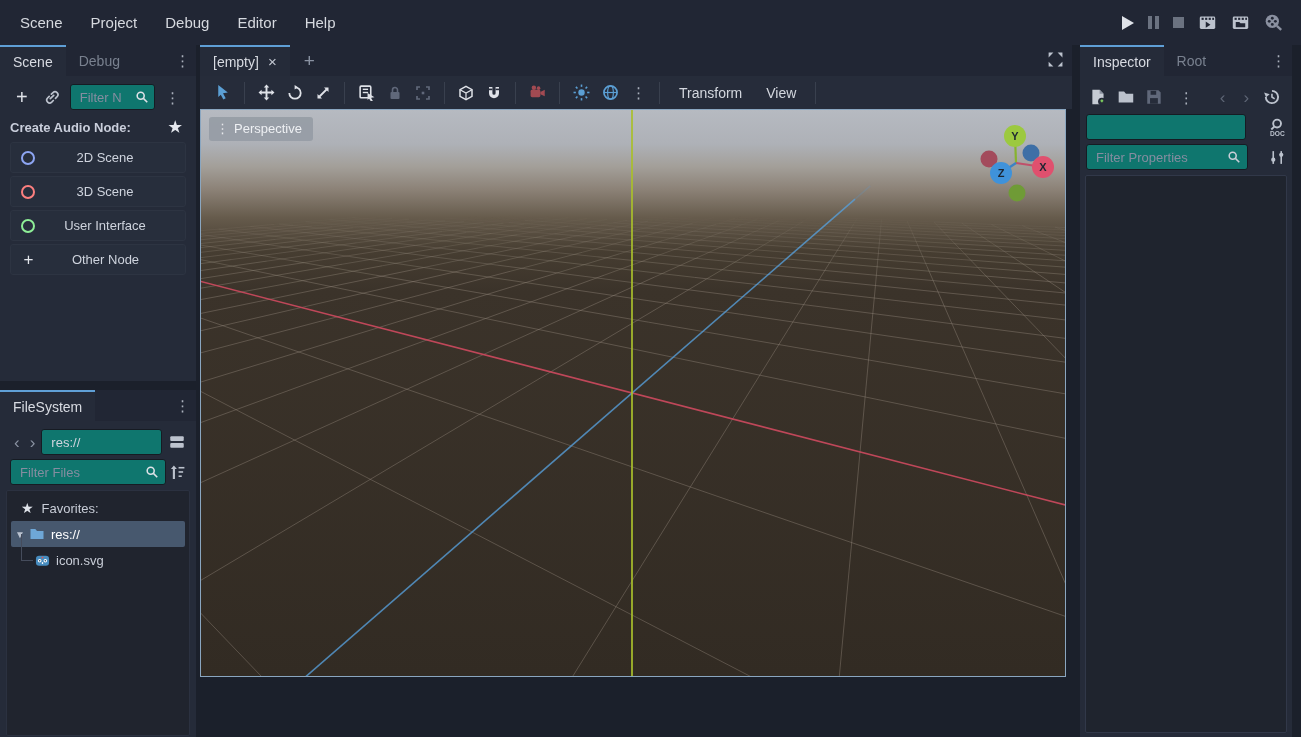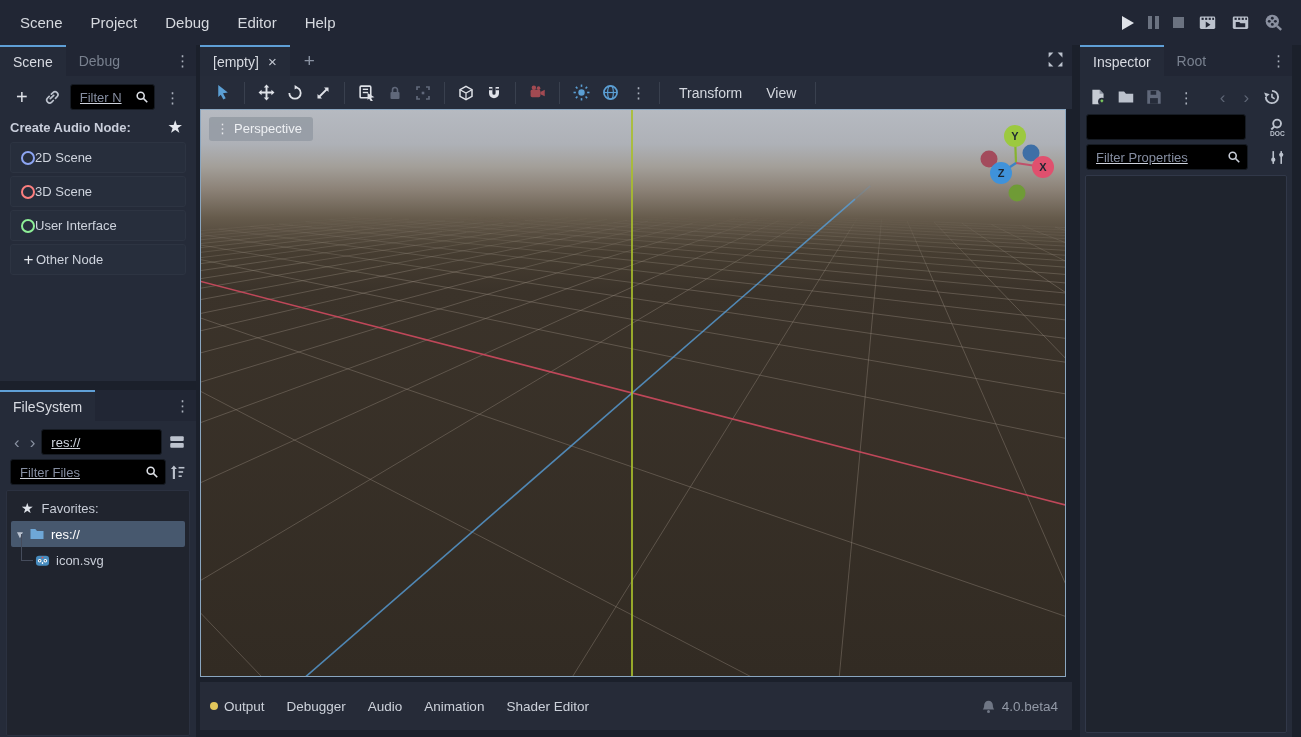--- a/index.html
+++ b/index.html
@@ -25,35 +25,35 @@
   .pause i{width:4px;height:13px;background:#6b7280;display:block;}
   .stopsq{width:11px;height:11px;background:#6b7280;}
 
   
   .tabs{display:flex;height:31px;background:#212634;align-items:stretch;position:relative;}
   .tab{padding:0 13px;display:flex;align-items:center;font-size:14px;color:#79818f;}
   .tab.active{background:#252b39;color:#d8dbe2;border-top:2px solid #5f9fd6;padding-top:0;}
   .tab .close{margin-left:9px;color:#c3c8d2;font-size:15px;}
   .tabs .dots{margin-left:auto;align-self:center;}
   .panel{background:#252b39;}
-  .field{background:#000000;border:1px solid #161b23;border-radius:3px;height:24px;display:flex;align-items:center;padding:0 7px;text-decoration:underline;}
+  .field{background:#0f766e;border:1px solid #161b23;border-radius:3px;height:24px;display:flex;align-items:center;padding:0 7px;}
   .field input{background:transparent;border:none;outline:none;color:#c9ced8;font-size:13px;width:100%;font-family:"Liberation Sans",sans-serif;}
   .field input::placeholder{color:#858da0;}
 
   
   .left-dock{position:absolute;left:0;top:45px;width:196px;height:692px;}
   .scene-panel{position:absolute;left:0;top:0;width:196px;height:336px;}
   .scene-body{background:#252b39;height:305px;padding:6px 10px 0 10px;box-sizing:border-box;}
   .scene-toolbar{display:flex;align-items:center;gap:4px;height:30px;}
   .create-root{display:flex;align-items:center;height:30px;font-size:13px;font-weight:bold;color:#c9cedb;}
   .create-root .star{margin-left:auto;color:#e4e7ee;font-size:15px;margin-right:4px;}
   .node-btn{height:29px;background:#272e3c;border:1px solid #2d3442;border-radius:3px;margin-bottom:3px;display:flex;align-items:center;padding:0 10px;}
   .node-btn .ring{width:10px;height:10px;border-radius:50%;border:2.5px solid;flex:0 0 auto;}
   .node-btn .plus{font-size:17px;color:#e3e6ec;width:15px;text-align:center;line-height:1;}
-  .node-btn .lbl{flex:1;font-size:13px;color:#ced3dd;}
+  .node-btn .lbl{flex:1;text-align:center;font-size:13px;color:#ced3dd;}
 
   .fs-panel{position:absolute;left:0;top:345px;width:196px;height:347px;}
   .fs-body{background:#252b39;height:316px;padding:6px 6px 0 6px;box-sizing:border-box;}
   .fs-nav{display:flex;align-items:center;gap:2px;height:30px;padding:0 4px;}
   .chev{color:#8a92a2;font-size:17px;padding:0 4px;line-height:1;}
   .fs-filter{display:flex;align-items:center;height:30px;padding:0 4px;}
   .tree{background:#20242e;border:1px solid #2b3140;border-radius:2px;margin-top:3px;height:246px;padding:4px 0;box-sizing:border-box;}
   .tree-row{height:26px;display:flex;align-items:center;font-size:13px;color:#c8cdd7;position:relative;}
   .tree-row .star{color:#dfe3ea;font-size:14px;margin:0 8px 0 14px;}
   .tree-row.sel{background:#47586e;border-radius:2px;margin:0 4px;color:#fff;}
@@ -1205,34 +1205,20 @@
       <circle cx="51" cy="80" r="8.5" fill="#6f9b36"></circle>
       <circle cx="49" cy="23" r="11" fill="#9cc93f"></circle>
       <text x="49" y="27" text-anchor="middle">Y</text>
       <circle cx="77" cy="54" r="11" fill="#e0506e"></circle>
       <text x="77" y="58" text-anchor="middle">X</text>
       <circle cx="35" cy="60" r="11" fill="#3f92da"></circle>
       <text x="35" y="64" text-anchor="middle">Z</text>
     </svg>
   </div>
 
-  <div class="bottom-panel">
-    <span class="bdot" style="background: rgb(226, 198, 91);"></span>
-    <span class="bitem" style="padding-left:0">Output</span>
-    <span class="bitem">Debugger</span>
-    <span class="bitem">Audio</span>
-    <span class="bitem">Animation</span>
-    <span class="bitem">Shader Editor</span>
-    <span class="bver">
-      <svg class="ic" width="15" height="15" style="color:#6f7684">
-          <use href="#s-bell"></use>
-        </svg>
-      <span>4.0.beta4</span>
-    </span>
-  </div>
 </div>
 
 <div class="right-dock">
   <div class="tabs">
     <div class="tab active">Inspector</div>
     <div class="tab">Root</div>
     <span class="dots">⋮</span>
   </div>
   <div class="insp-body panel">
     <div class="insp-toolbar">

